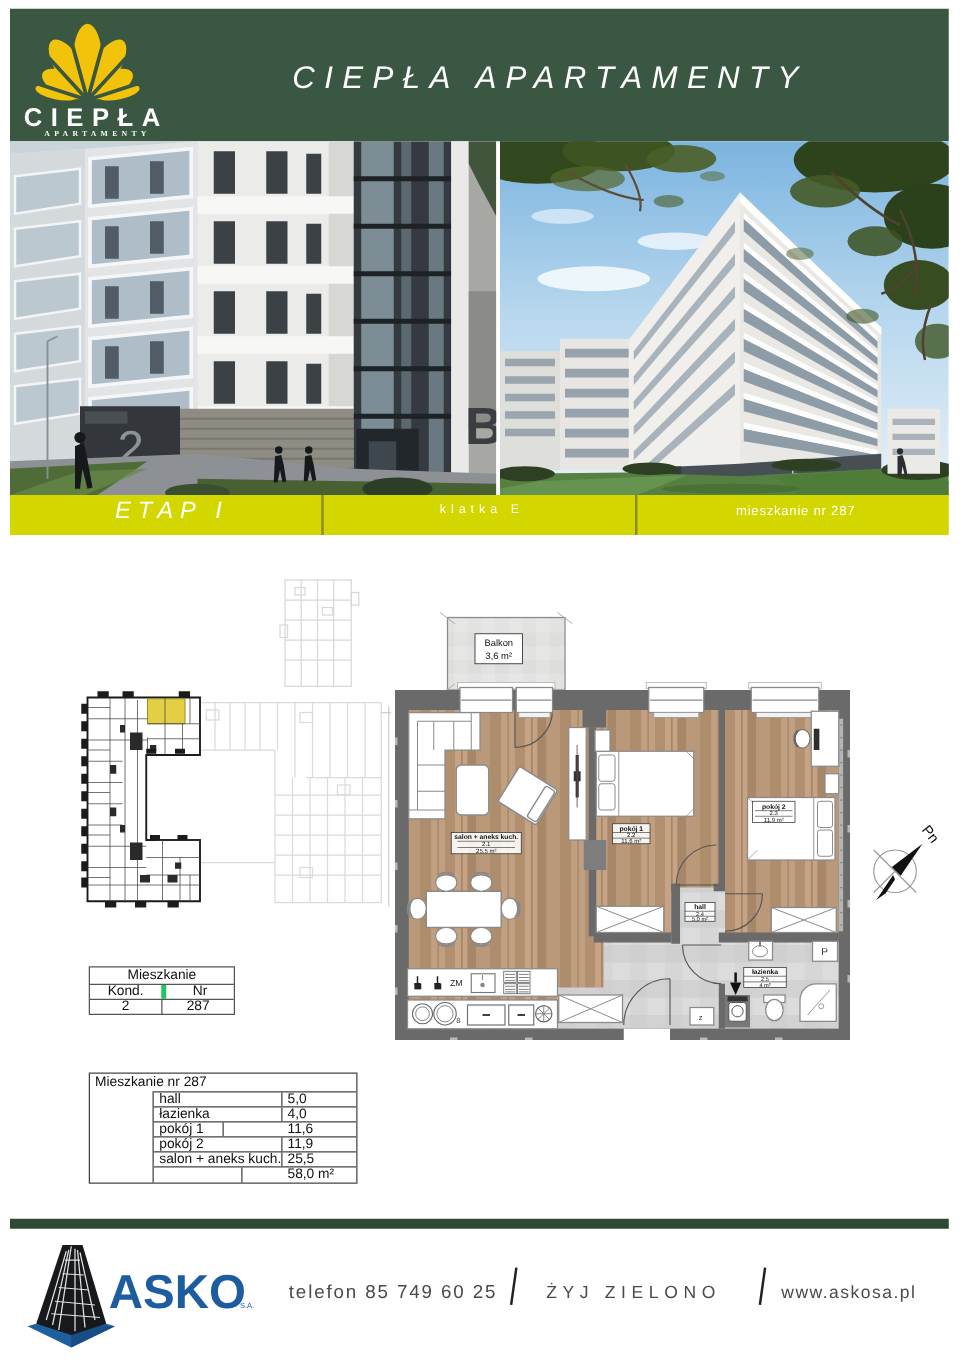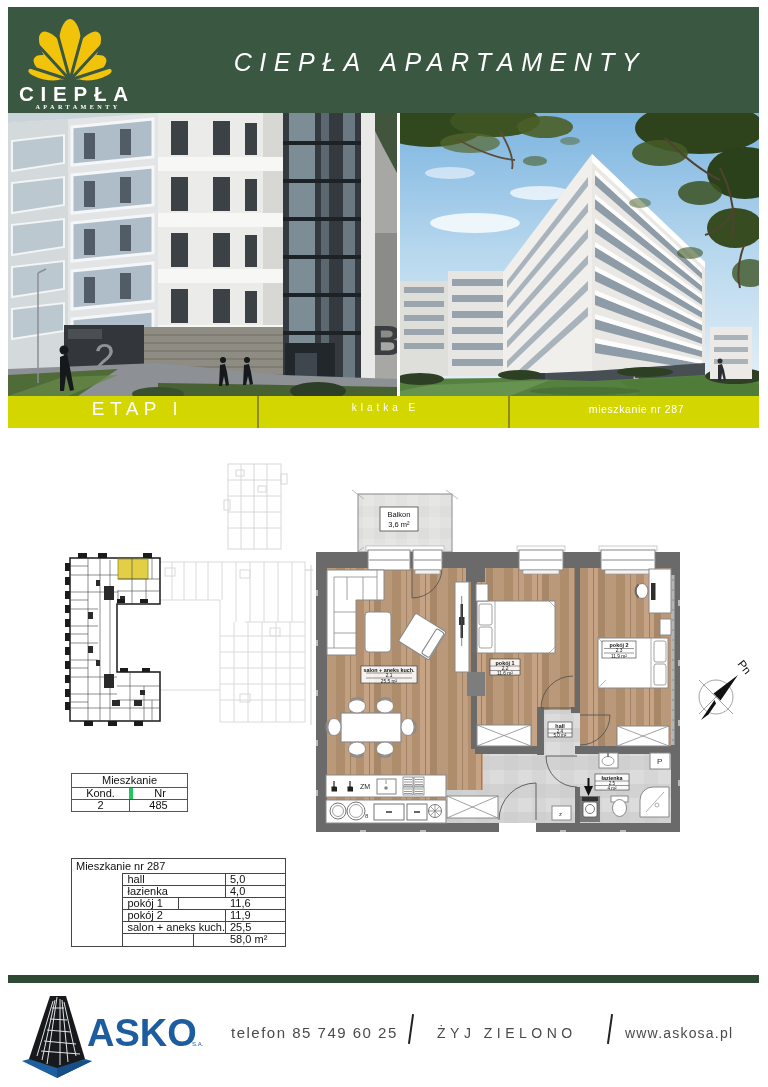--- a/index.html
+++ b/index.html
@@ -280,21 +280,21 @@
     <ellipse cx="240" cy="90" rx="11" ry="5" fill="#465c26" opacity="0.5"></ellipse>
   </g>
 </svg>
 
 <div class="abs" style="left:8px;top:396px;width:751px;height:32px;background:#d4d600;"></div>
 
 <div class="abs" style="left:257px;top:396px;width:2px;height:32px;background:#8a8c2a;"></div>
 
 <div class="abs" style="left:508px;top:396px;width:2px;height:32px;background:#8a8c2a;"></div>
 
-<div class="abs" style="left:13px;top:398px;width:249px;text-align:center;color:#fff;font-size:19px;letter-spacing:5.5px;">ETAP I</div>
+<div class="abs" style="left:13px;top:398px;width:249px;text-align:center;color:#fff;font-size:19px;letter-spacing:5.5px;font-style:italic;">ETAP I</div>
 
 <div class="abs" style="left:261px;top:402px;width:249px;text-align:center;color:#fff;font-size:10px;letter-spacing:4px;">klatka E</div>
 
 <div class="abs" style="left:512px;top:403px;width:249px;text-align:center;color:#fff;font-size:10.5px;letter-spacing:0.6px;">mieszkanie nr 287</div>
 
 <svg class="abs" style="left:60px;top:455px" width="260" height="290" viewBox="60 455 260 290">
 
   <g stroke="#d8d8d8" stroke-width="1" fill="none">
     <rect x="228" y="464" width="53" height="85"></rect>
     <path d="M228,480 h53 M228,496 h53 M228,512 h53 M228,528 h53 M241,464 v85 M254,464 v85 M267,464 v85"></path>
@@ -368,21 +368,21 @@
 </svg>
 
 <div class="abs" style="left:71px;top:745px;width:115px;height:37px;border:1px solid #555;font-size:11px;line-height:11.5px;color:#111;margin-top:28px;">
   <div style="height:12px;text-align:center;border-bottom:1px solid #555;padding-top:1px;">Mieszkanie</div>
   <div style="height:11px;border-bottom:1px solid #555;display:flex;">
     <div style="width:57px;text-align:center;border-right:4px solid #22c55e;">Kond.</div>
     <div style="flex:1;text-align:center;">Nr</div>
   </div>
   <div style="height:12px;display:flex;">
     <div style="width:57px;text-align:center;border-right:1px solid #555;">2</div>
-    <div style="flex:1;text-align:center;">485</div>
+    <div style="flex:1;text-align:center;">287</div>
   </div>
 </div>
 
 <svg class="abs" style="left:300px;top:485px" width="468" height="355" viewBox="300 485 468 355">
   <defs>
     <pattern id="wood" width="56" height="60" patternUnits="userSpaceOnUse">
       <rect width="56" height="60" fill="#b3906f"></rect>
       <rect x="0" width="9" height="60" fill="#aa8765"></rect>
       <rect x="9" width="11" height="60" fill="#bd9b7a"></rect>
       <rect x="20" width="8" height="60" fill="#ad8a68"></rect>

